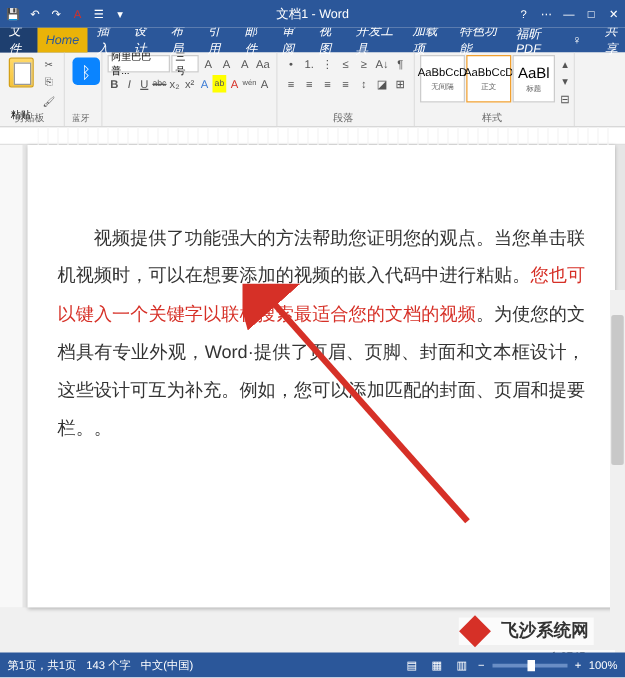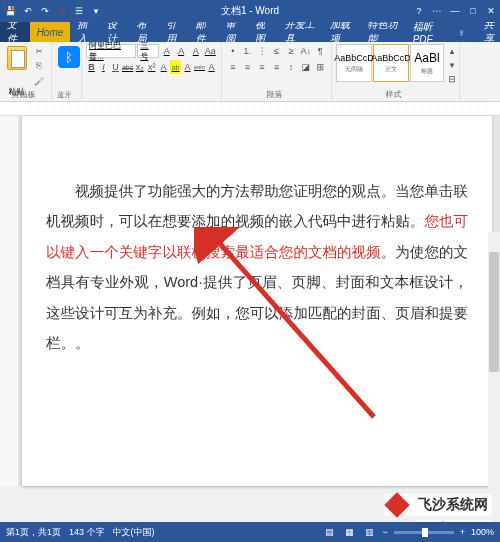--- a/index.html
+++ b/index.html
@@ -18,21 +18,21 @@
 .ribbon{background:#f3f3f3;height:60px;border-bottom:1px solid #d0d0d0;display:flex;font-size:9px;overflow:hidden;}
 .rgrp{border-right:1px solid #e0e0e0;padding:2px 4px;display:flex;flex-direction:column;position:relative;}
 .rgrp-label{position:absolute;bottom:1px;left:0;right:4px;text-align:center;font-size:8px;color:#666;}
 .rgrp-body{flex:1;display:flex;gap:2px;}
 .paste-btn{display:flex;flex-direction:column;align-items:center;justify-content:center;width:30px;gap:16px;}
 .paste-icon{width:20px;height:24px;background:linear-gradient(#ffd968,#f5c33b);border:1px solid #d4a017;border-radius:2px;position:relative;}
 .paste-icon::before{content:'';position:absolute;top:3px;left:3px;width:12px;height:16px;background:#fff;border:1px solid #999;}
 .mini-btns{display:flex;flex-direction:column;gap:1px;}
 .mini-btn{width:16px;height:14px;display:flex;align-items:center;justify-content:center;font-size:8px;color:#555;}
 .bt-icon{width:22px;height:22px;background:#0a84ff;border-radius:4px;color:#fff;display:flex;align-items:center;justify-content:center;font-size:13px;margin:2px;}
-.font-box{display:flex;flex-direction:column;gap:2px;text-decoration:underline;}
+.font-box{display:flex;flex-direction:column;gap:2px;}
 .font-row{display:flex;gap:1px;align-items:center;}
 .combo{border:1px solid #ccc;background:#fff;height:14px;font-size:8px;padding:0 2px;display:flex;align-items:center;}
 .combo.fname{width:52px;}
 .combo.fsize{width:22px;}
 .tbtn{width:14px;height:14px;display:flex;align-items:center;justify-content:center;font-size:9px;color:#555;}
 .para-box{display:flex;flex-direction:column;gap:2px;}
 .para-row{display:flex;gap:1px;}
 .style-gallery{display:flex;gap:1px;align-items:flex-start;}
 .style-item{border:1px solid #ccc;background:#fff;width:36px;height:38px;display:flex;flex-direction:column;align-items:center;justify-content:center;font-size:7px;}
 .style-item.sel{border-color:#f0a030;}
@@ -47,21 +47,21 @@
 .doc-text .ind{display:inline-block;width:2em;}
 .red{color:#d63027;}
 .arrow{position:absolute;left:194px;top:227px;width:200px;height:200px;pointer-events:none;}
 .scrollbar{position:absolute;right:0;top:116px;width:12px;height:370px;background:#f0f0f0;}
 .scroll-thumb{position:absolute;top:20px;width:10px;left:1px;height:120px;background:#c8c8c8;border-radius:2px;}
 .statusbar{position:absolute;bottom:0;left:0;right:0;height:20px;background:#2b579a;color:#fff;font-size:9px;display:flex;align-items:center;padding:0 6px;gap:8px;}
 .sb-right{margin-left:auto;display:flex;gap:6px;align-items:center;}
 .view-btn{width:14px;height:14px;display:flex;align-items:center;justify-content:center;}
 .zoom-slider{width:60px;height:3px;background:#6a8ec5;position:relative;}
 .zoom-slider::after{content:'';position:absolute;left:28px;top:-3px;width:6px;height:9px;background:#fff;}
-.watermark{position:absolute;right:8px;bottom:26px;display:flex;align-items:center;gap:12px;font-size:14px;font-weight:bold;color:#333;background:rgba(255,255,255,0.7);padding:2px 4px;}
+.watermark{position:absolute;right:25px;bottom:26px;display:flex;align-items:center;gap:12px;font-size:14px;font-weight:bold;color:#333;background:rgba(255,255,255,0.7);padding:2px 4px;}
 .wm-url{position:absolute;right:8px;bottom:12px;font-size:9px;color:#666;background:rgba(255,255,255,0.7);padding:0 4px;}
 .wm-logo{width:18px;height:18px;background:#d63027;transform:rotate(45deg);}
 </style>
 </head>
 <body>
 
 <div class="titlebar">
   <div class="qat">
     <div class="qat-btn">💾</div>
     <div class="qat-btn">↶</div>

